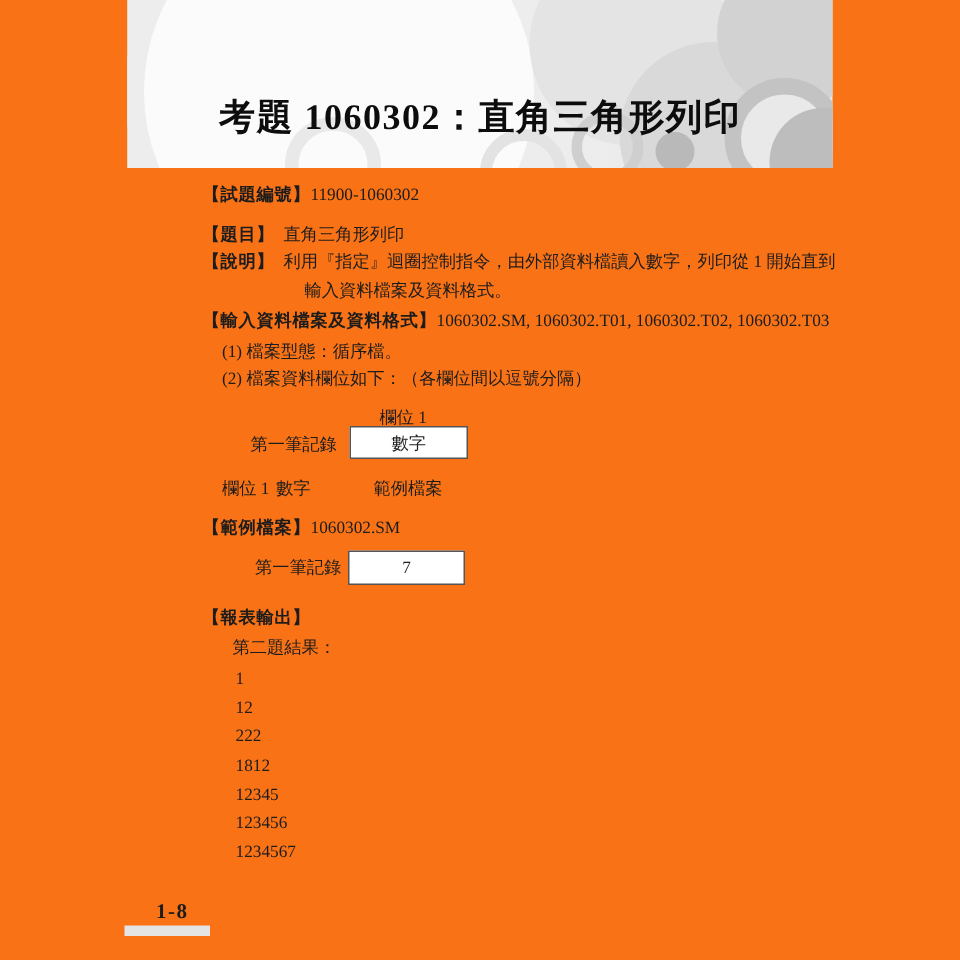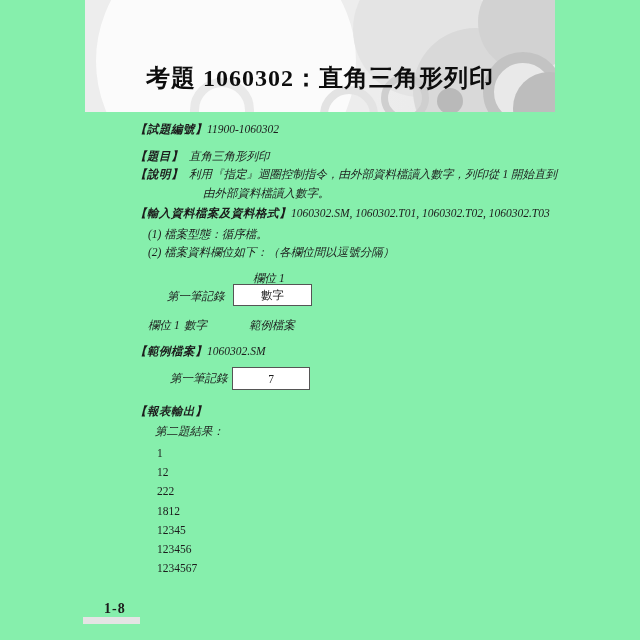--- a/index.html
+++ b/index.html
@@ -1,21 +1,21 @@
 <!DOCTYPE html>
 <html><head>
 <meta charset="utf-8">
 <style>
   html,body{margin:0;padding:0;}
   body{
     width:640px;height:640px;background:#ffffff;overflow:hidden;
     font-family:"Liberation Serif","DejaVu Serif",serif;
     color:#1c1c1c;
   }
-  .page{position:relative;width:640px;height:640px;background:#86efac;}
+  .page{position:relative;width:640px;height:640px;background:#f97316;}
 
   
   .banner{
     position:absolute;left:85px;top:0;width:470px;height:112px;
     background:linear-gradient(105deg,#f8f8f8 0%,#f1f1f1 45%,#ebebeb 75%,#e7e7e7 100%);
     overflow:hidden;
   }
   .banner .circ{position:absolute;border-radius:50%;}
   .c1{left:-15px;top:-95px;width:260px;height:260px;background:#fbfbfb;border:26px solid #ededed;}
   .c9{left:105px;top:78px;width:46px;height:46px;border:9px solid #e9e9e9;background:transparent;}
@@ -27,21 +27,21 @@
   .c6{left:428px;top:72px;width:72px;height:72px;background:#bdbdbd;}
   .c7{left:296px;top:74px;width:34px;height:34px;border:7px solid #cfcfcf;background:transparent;}
   .c10{left:352px;top:88px;width:26px;height:26px;background:#b9b9b9;}
   .banner-title{
     position:absolute;left:0;top:62px;width:100%;
     text-align:center;font-weight:bold;font-size:24px;letter-spacing:1px;
     color:#0d0d0d;white-space:nowrap;
   }
 
   
-  .line{position:absolute;font-size:11.5px;white-space:nowrap;font-style:italic;}
+  .line{position:absolute;font-size:11.5px;white-space:nowrap;}
   .lbl{font-weight:bold;letter-spacing:0.5px;}
   .gap{margin-right:6px;}
 
   
   .field-box{
     position:absolute;border:1px solid #555;background:#ffffff;
     display:flex;align-items:center;justify-content:center;
     font-size:11.5px;
   }
 
@@ -77,21 +77,21 @@
   </div>
 
   <div class="line" style="left:135px;top:149px;">
     <span class="lbl gap">【題目】</span><span>直角三角形列印</span>
   </div>
 
   <div class="line" style="left:135px;top:167px;">
     <span class="lbl gap">【說明】</span><span>利用『指定』迴圈控制指令，由外部資料檔讀入數字，列印從 1 開始直到</span>
   </div>
   <div class="line" style="left:203px;top:186px;">
-    <span>由外部資料檔讀入數字。</span>
+    <span>輸入資料檔案及資料格式。</span>
   </div>
 
   <div class="line" style="left:135px;top:206px;">
     <span class="lbl">【輸入資料檔案及資料格式】</span><span>1060302.SM, 1060302.T01, 1060302.T02, 1060302.T03</span>
   </div>
 
   <div class="line" style="left:148px;top:227px;">(1) 檔案型態：循序檔。</div>
   <div class="line" style="left:148px;top:245px;">(2) 檔案資料欄位如下：（各欄位間以逗號分隔）</div>
 
   <div class="line" style="left:253px;top:271px;">欄位 1</div>

